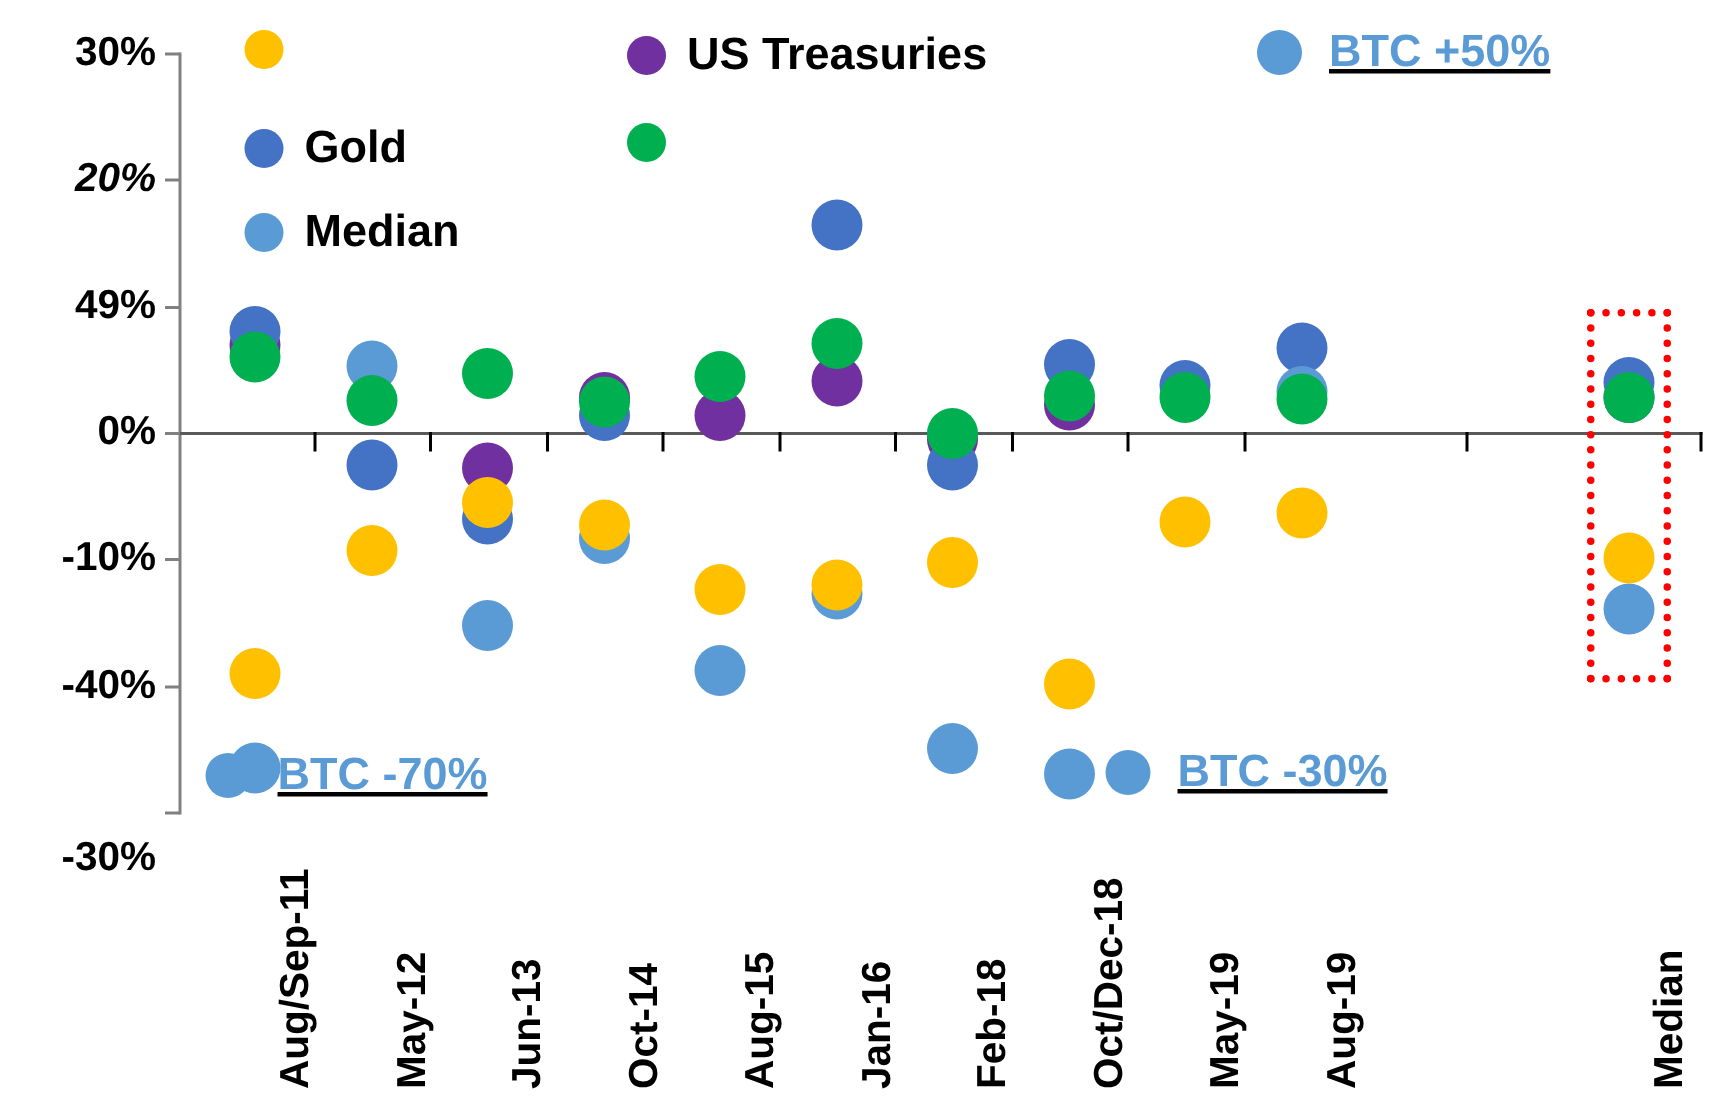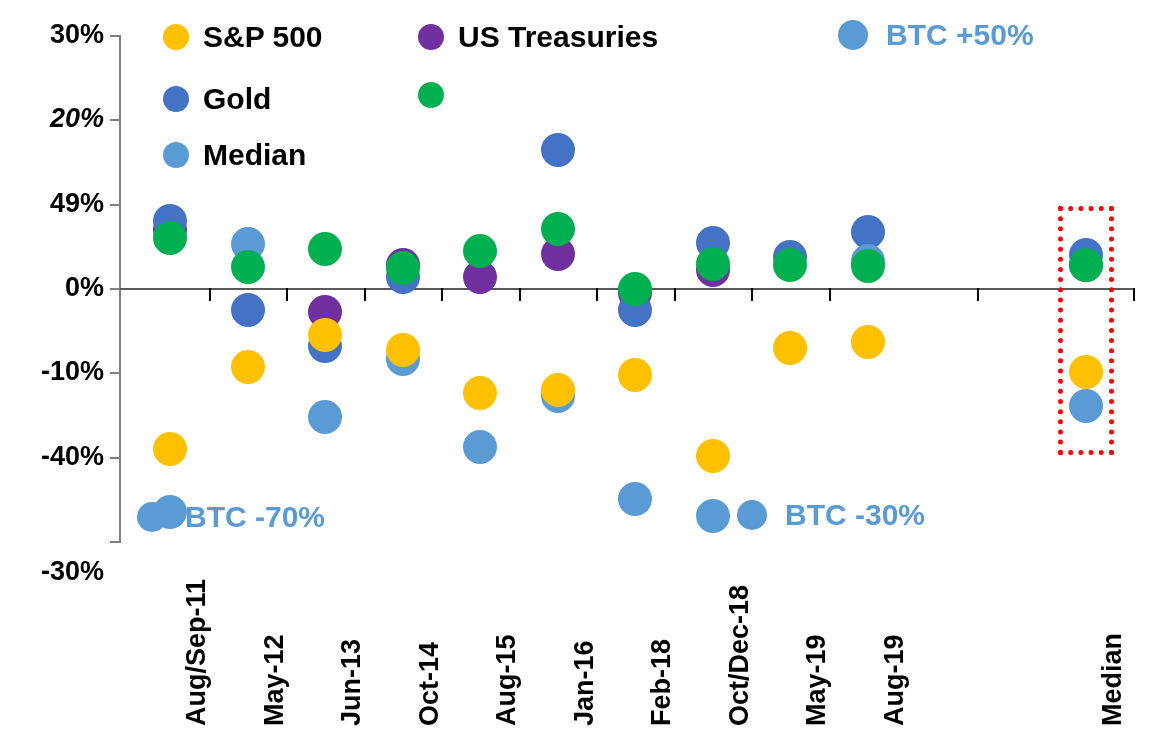--- a/index.html
+++ b/index.html
@@ -27,21 +27,21 @@
   .dot.btc  {background:#5B9BD5;}
   .dot.ust  {background:#7030A0;}
   .dot.jpy  {background:#00B050;}
 
   
   .legend-item{position:absolute;display:flex;align-items:center;}
   .legend-swatch{width:26px;height:26px;border-radius:50%;flex:0 0 auto;}
   .legend-text{font-size:30px;font-weight:bold;color:#000;margin-left:14px;white-space:nowrap;}
 
   
-  .annot{position:absolute;display:flex;align-items:center;}
+  .annot{position:absolute;display:flex;align-items:center;text-decoration:underline;}
   .annot-swatch{width:30px;height:30px;border-radius:50%;background:#5B9BD5;flex:0 0 auto;}
   .annot-text{font-size:30px;font-weight:bold;color:#5B9BD5;margin-left:18px;white-space:nowrap;}
 
   .median-box{position:absolute;border:5px dotted #FF0000;box-sizing:border-box;}
 </style>
 </head>
 <body>
 
 <div id="stage">
 
@@ -144,21 +144,20 @@
       <div class="dot sp" title="S&amp;P 500 Feb-18: -10.2%" style="left: 618px; top: 358.02px;"></div>
       <div class="dot sp" title="S&amp;P 500 Oct/Dec-18: -19.8%" style="left: 695.5px; top: 438.98px;"></div>
       <div class="dot sp" title="S&amp;P 500 May-19: -7%" style="left: 773px; top: 331.033px;"></div>
       <div class="dot sp" title="S&amp;P 500 Aug-19: -6.3%" style="left: 850.5px; top: 325.13px;"></div>
       <div class="dot sp" title="S&amp;P 500 Median: -9.8%" style="left: 1069px; top: 354.647px;"></div>
     </div>
 
   <div id="legend">
       <div class="legend-item" style="left: 163px; top: 20px;">
         <span class="legend-swatch" style="background: rgb(255, 192, 0);"></span>
-        <span class="legend-text">S&amp;P 500</span>
       </div>
       <div class="legend-item" style="left: 163px; top: 82px;">
         <span class="legend-swatch" style="background: rgb(68, 114, 196);"></span>
         <span class="legend-text">Gold</span>
       </div>
       <div class="legend-item" style="left: 163px; top: 138px;">
         <span class="legend-swatch" style="background: rgb(91, 155, 213);"></span>
         <span class="legend-text">Median</span>
       </div>
       <div class="legend-item" style="left: 418px; top: 20px;">

